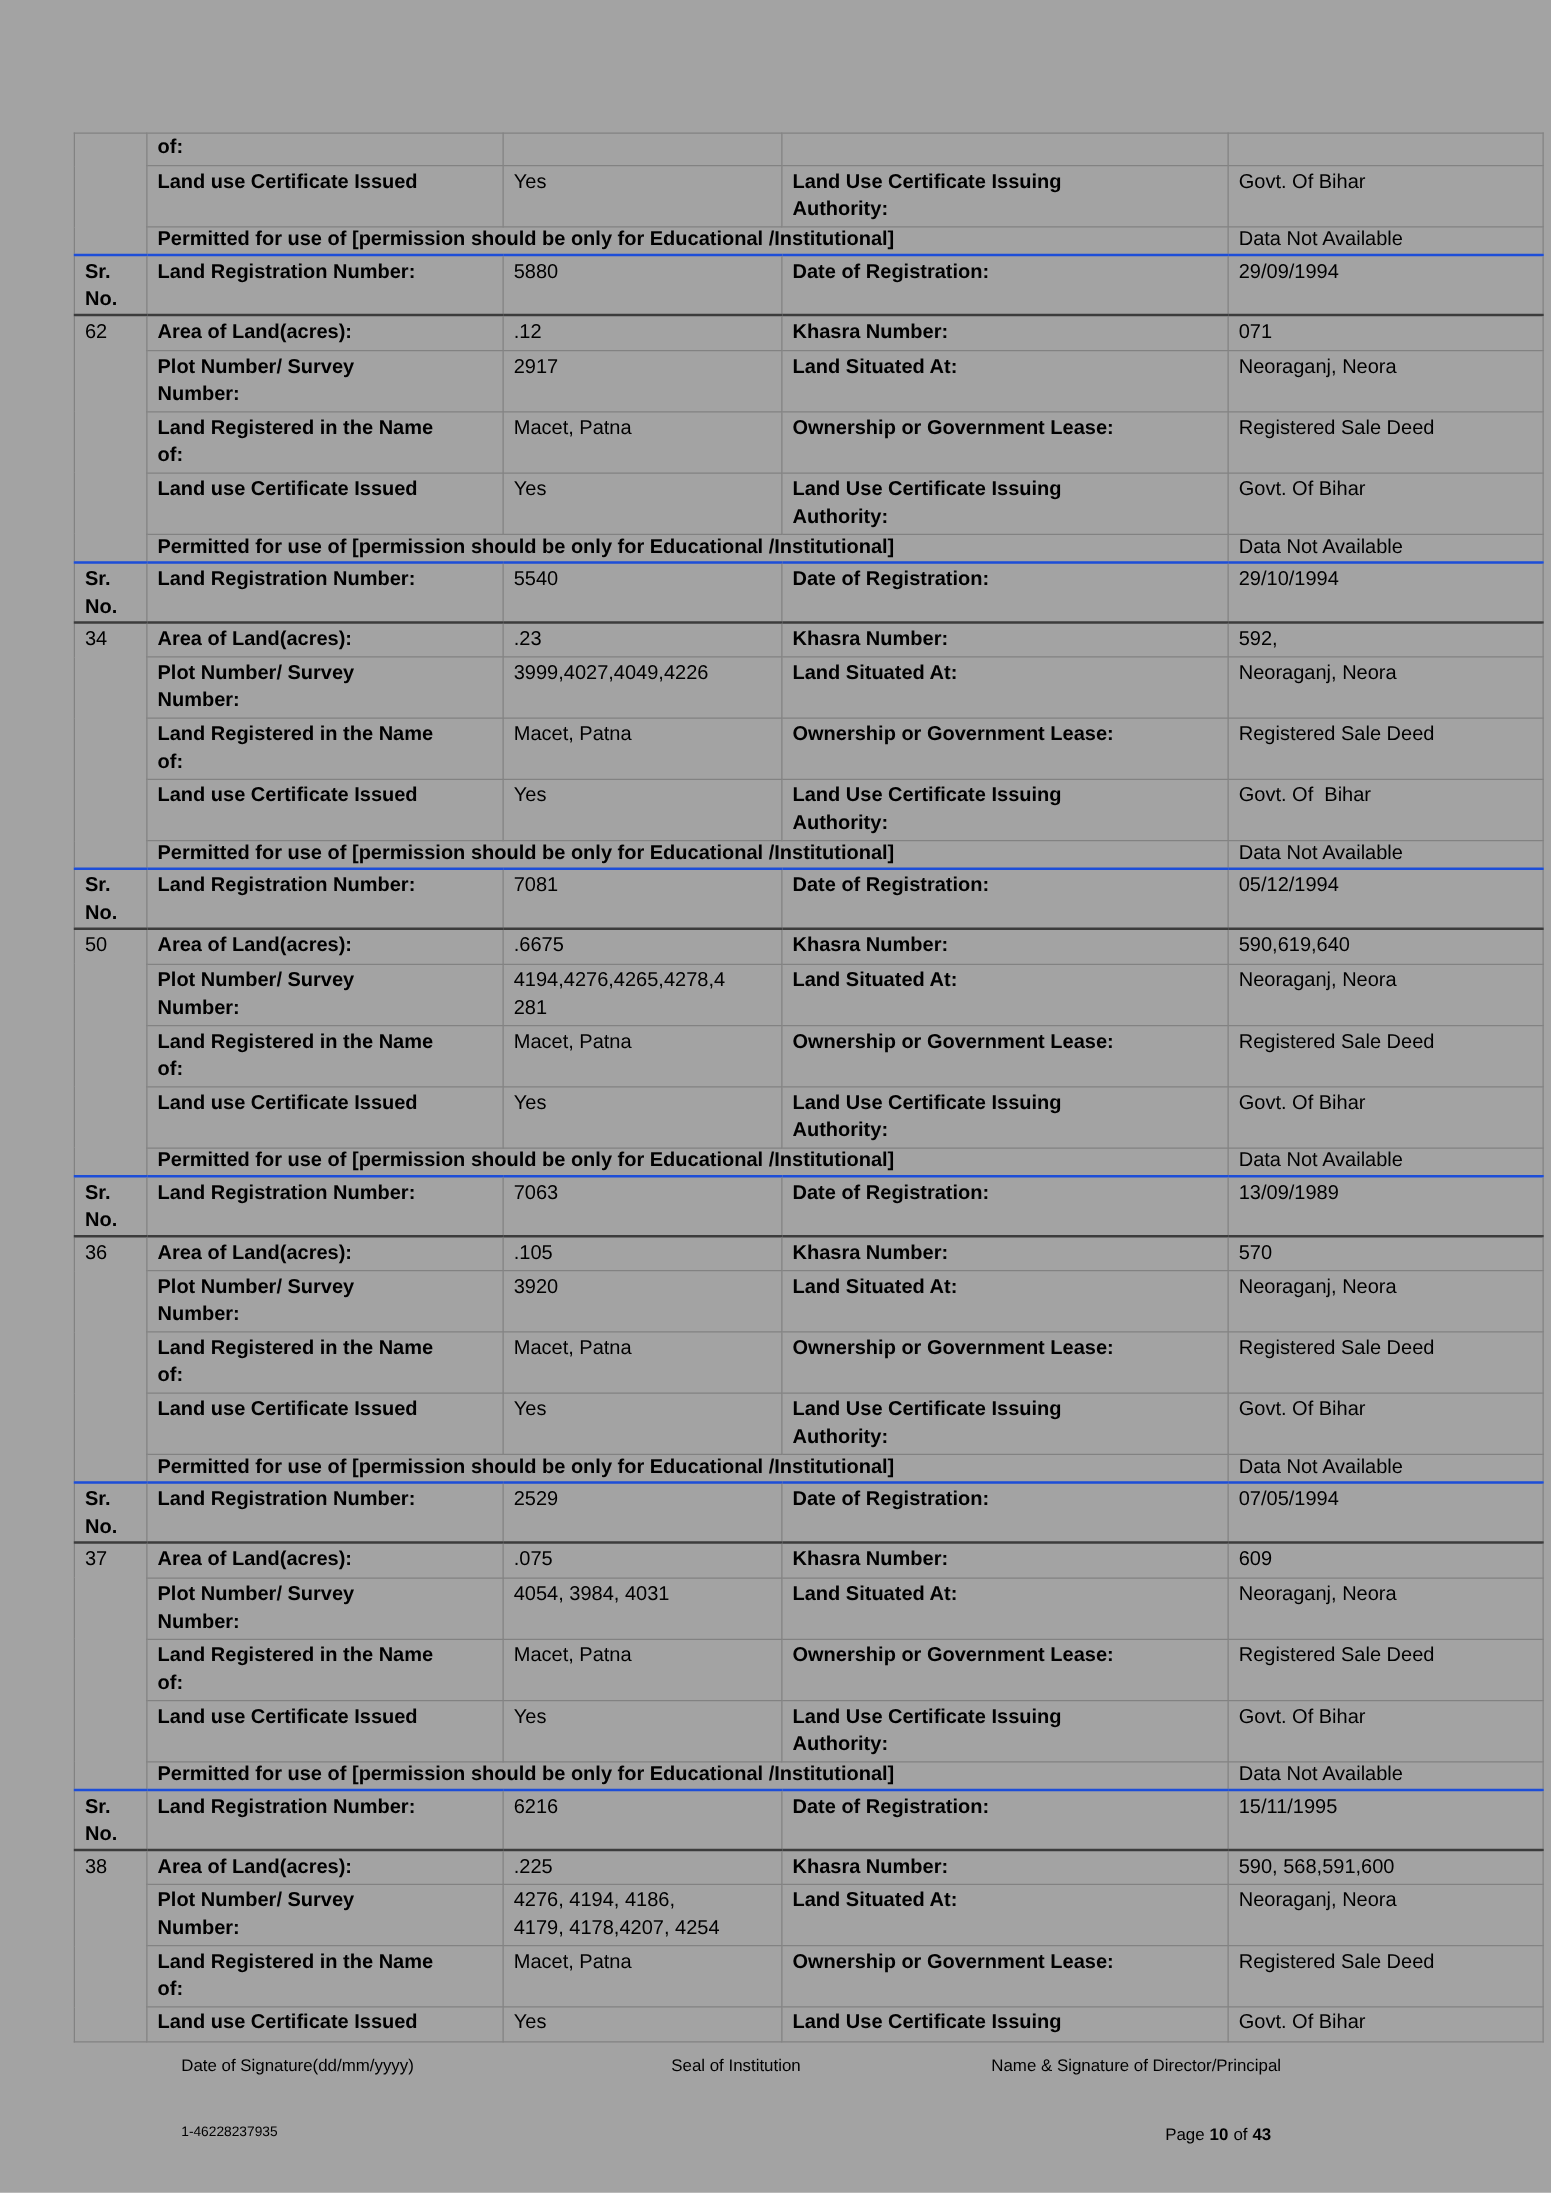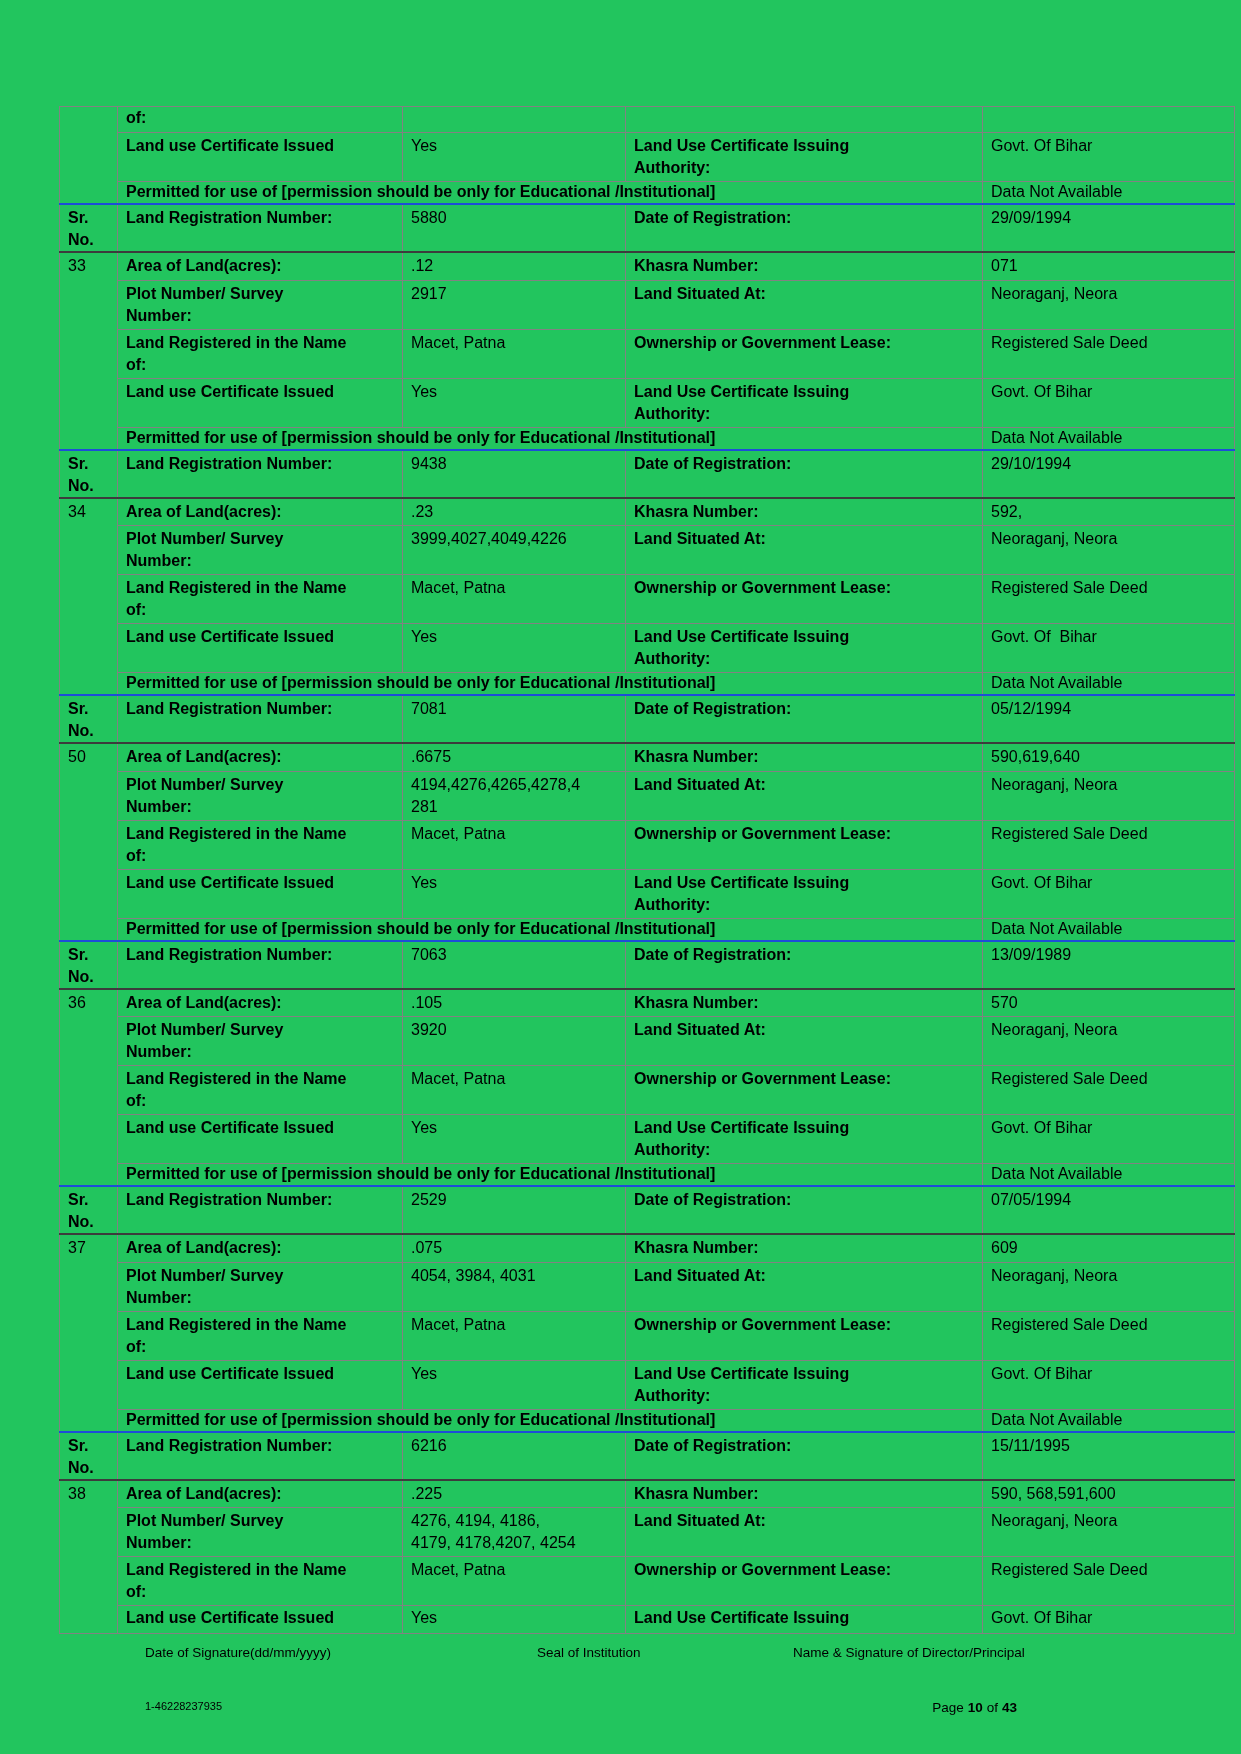--- a/index.html
+++ b/index.html
@@ -1,20 +1,20 @@
 <!DOCTYPE html>
 <html><head>
 <meta charset="utf-8">
 <style>
   html,body { margin:0; padding:0; }
   body {
     width:1241px; height:1754px; position:relative; background:#ffffff;
     font-family:"Liberation Sans", sans-serif; color:#000;
   }
-  .page { position:absolute; inset:0; background:#22c55e; }
+  .page { position:absolute; inset:0; background:#a3a3a3; }
 
   table.land {
     position:absolute; left:59px; top:106px; width:1175px;
     border-collapse:collapse; table-layout:fixed;
   }
   table.land td {
     border:1px solid #828282; vertical-align:top;
     padding:2px 8px 0 8px; font-size:16px; line-height:22px;
     overflow:hidden; word-wrap:break-word;
   }
@@ -75,21 +75,21 @@
 
   <tr class="sr-row">
     <td class="sr">Sr.
 No.</td>
     <td class="lbl">Land Registration Number:</td>
     <td class="val">5880</td>
     <td class="lbl">Date of Registration:</td>
     <td class="val">29/09/1994</td>
   </tr>
   <tr class="one-row">
-    <td class="num" rowspan="5">33</td>
+    <td class="num" rowspan="5">62</td>
     <td class="lbl">Area of Land(acres):</td>
     <td class="val">.12</td>
     <td class="lbl">Khasra Number:</td>
     <td class="val">071</td>
   </tr>
   <tr class="two-row">
     <td class="lbl">Plot Number/ Survey
 Number:</td>
     <td class="val">2917</td>
     <td class="lbl">Land Situated At:</td>
@@ -111,21 +111,21 @@
   </tr>
   <tr class="permit-row">
     <td class="permit" colspan="3">Permitted for use of [permission should be only for Educational /Institutional]</td>
     <td class="val">Data Not Available</td>
   </tr>
 
   <tr class="sr-row">
     <td class="sr">Sr.
 No.</td>
     <td class="lbl">Land Registration Number:</td>
-    <td class="val">9438</td>
+    <td class="val">5540</td>
     <td class="lbl">Date of Registration:</td>
     <td class="val">29/10/1994</td>
   </tr>
   <tr class="one-row">
     <td class="num" rowspan="5">34</td>
     <td class="lbl">Area of Land(acres):</td>
     <td class="val">.23</td>
     <td class="lbl">Khasra Number:</td>
     <td class="val">592,</td>
   </tr>

